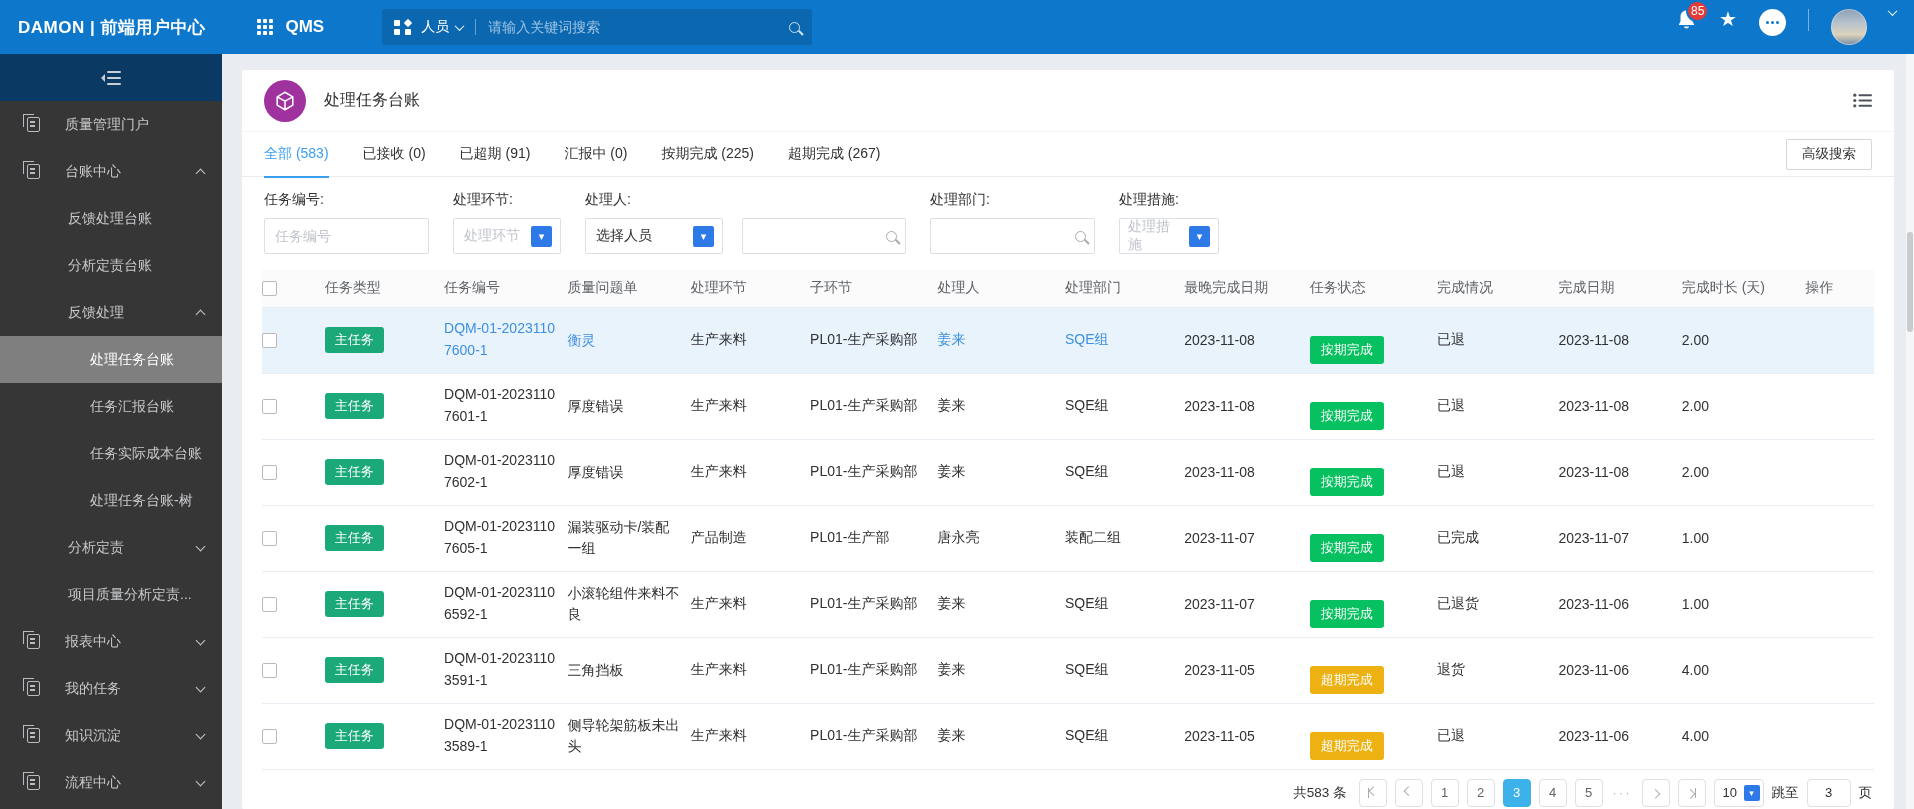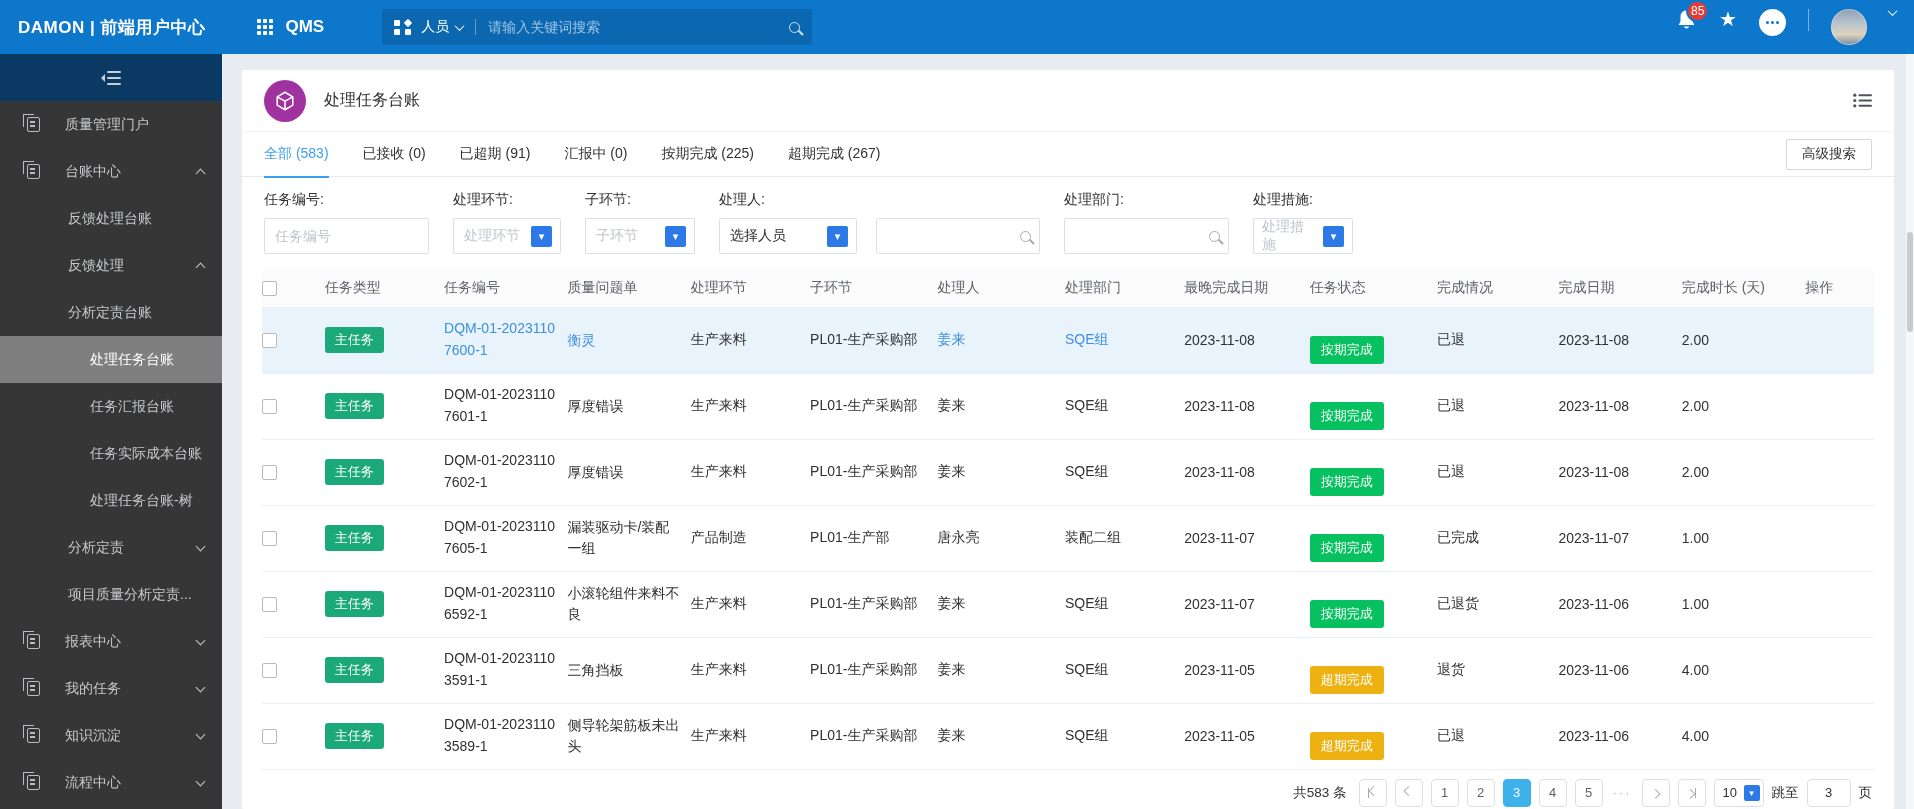--- a/index.html
+++ b/index.html
@@ -197,30 +197,30 @@
     <span class="side-label">台账中心</span>
     <span class="side-chev"></span>
   </div>
 
   <div class="side-item" data-level="1" data-active="false" data-icon="false" data-chevron="none">
 
     <span class="side-label">反馈处理台账</span>
 
   </div>
 
+  <div class="side-item" data-level="1" data-active="false" data-icon="false" data-chevron="none">
+
+    <span class="side-label">分析定责台账</span>
+
+  </div>
+
   <div class="side-item" data-level="1" data-active="false" data-icon="false" data-chevron="up">
 
     <span class="side-label">反馈处理</span>
     <span class="side-chev"></span>
-  </div>
-
-  <div class="side-item" data-level="1" data-active="false" data-icon="false" data-chevron="none">
-
-    <span class="side-label">分析定责台账</span>
-
   </div>
 
   <div class="side-item" data-level="2" data-active="true" data-icon="false" data-chevron="none">
 
     <span class="side-label">处理任务台账</span>
 
   </div>
 
   <div class="side-item" data-level="2" data-active="false" data-icon="false" data-chevron="none">
 
@@ -326,27 +326,20 @@
         <div class="f-group">
           <span class="f-label">任务编号:</span>
           <span class="f-input w165">
               <input placeholder="任务编号" style="">
             </span>
         </div>
         <div class="f-group">
           <span class="f-label">处理环节:</span>
           <span class="f-select w108">
             <span class="sel-text">处理环节</span>
-            <span class="dd-box"></span>
-          </span>
-        </div>
-        <div class="f-group">
-          <span class="f-label">子环节:</span>
-          <span class="f-select w110">
-            <span class="sel-text">子环节</span>
             <span class="dd-box"></span>
           </span>
         </div>
         <div class="f-group">
           <span class="f-label">处理人:</span>
           <span class="f-pair">
             <span class="f-select w138">
               <span class="sel-text dark">选择人员</span>
               <span class="dd-box"></span>
             </span>

